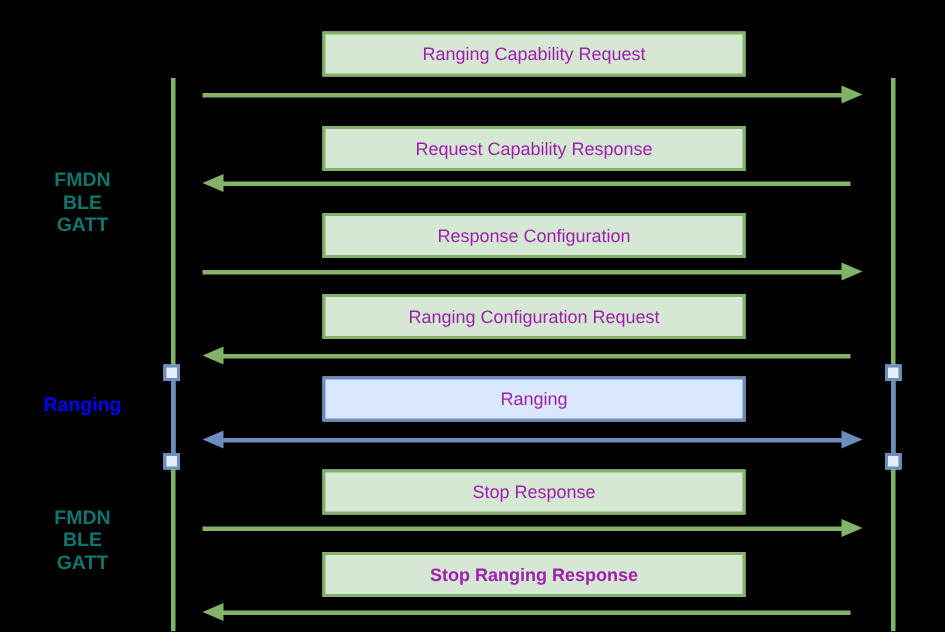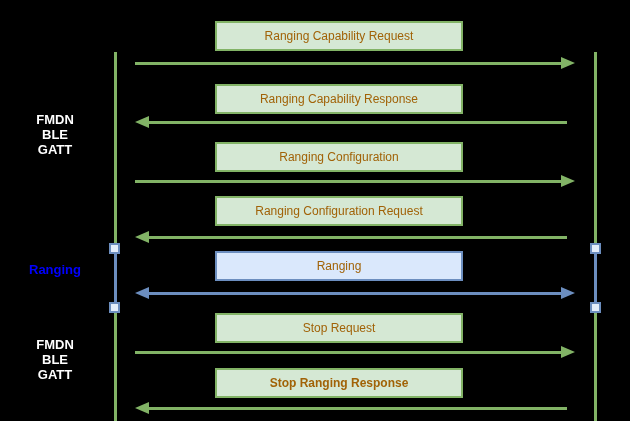--- a/index.html
+++ b/index.html
@@ -14,26 +14,26 @@
   #activation-bar-left{left:114px;}
   #activation-bar-right{left:594px;}
   .activation-marker{
     position:absolute;width:11px;height:11px;box-sizing:border-box;
     background:#e4eefb;border:2px solid #6c8ebf;
   }
   .phase-label{
     position:absolute;left:5px;width:100px;text-align:center;
     font-size:13px;font-weight:bold;line-height:15px;
   }
-  .label-green{color:#ffffff;}
+  .label-green{color:#0f766e;}
   .label-blue{color:#0000ff;}
   .msg-box{
-    position:absolute;left:215px;width:248px;height:30px;box-sizing:border-box;
+    position:absolute;left:215px;width:282px;height:30px;box-sizing:border-box;
     display:flex;align-items:center;justify-content:center;
-    font-size:12px;color:#a16207;
+    font-size:12px;color:#a21caf;
   }
   .msg-box.green{background:#d5e8d4;border:2px solid #82b366;}
   .msg-box.blue{background:#dae8fc;border:2px solid #6c8ebf;}
   .arrow{position:absolute;left:135px;width:440px;height:13px;}
   .arrow-line{position:absolute;top:5px;height:3px;}
   .arrow.green .arrow-line{background:#82b366;}
   .arrow.blue .arrow-line{background:#6c8ebf;}
   .head{position:absolute;top:0px;width:0;height:0;border-top:6.5px solid transparent;border-bottom:6.5px solid transparent;}
   .head-right{right:0;border-left:14px solid;}
   .head-left{left:0;border-right:14px solid;}
@@ -74,28 +74,28 @@
 
   <div id="messages">
       <div class="msg-box green" style="top: 21px;">
         <span>Ranging Capability Request</span>
       </div>
       <div class="arrow green" style="top: 57px;">
         <div class="arrow-line" style="left: 0px; right: 12px;"></div>
         <div class="head head-right"></div>
       </div>
       <div class="msg-box green" style="top: 84px;">
-        <span>Ranging Capability Response</span>
+        <span>Request Capability Response</span>
       </div>
       <div class="arrow green" style="top: 116px;">
         <div class="arrow-line" style="left: 12px; right: 8px;"></div>
         <div class="head head-left"></div>
       </div>
       <div class="msg-box green" style="top: 142px;">
-        <span>Ranging Configuration</span>
+        <span>Response Configuration</span>
       </div>
       <div class="arrow green" style="top: 175px;">
         <div class="arrow-line" style="left: 0px; right: 12px;"></div>
         <div class="head head-right"></div>
       </div>
       <div class="msg-box green" style="top: 196px;">
         <span>Ranging Configuration Request</span>
       </div>
       <div class="arrow green" style="top: 231px;">
         <div class="arrow-line" style="left: 12px; right: 8px;"></div>
@@ -103,21 +103,21 @@
       </div>
       <div class="msg-box blue" style="top: 251px;">
         <span>Ranging</span>
       </div>
       <div class="arrow blue" style="top: 287px;">
         <div class="arrow-line" style="left: 12px; right: 12px;"></div>
         <div class="head head-right"></div>
         <div class="head head-left"></div>
       </div>
       <div class="msg-box green" style="top: 313px;">
-        <span>Stop Request</span>
+        <span>Stop Response</span>
       </div>
       <div class="arrow green" style="top: 346px;">
         <div class="arrow-line" style="left: 0px; right: 12px;"></div>
         <div class="head head-right"></div>
       </div>
       <div class="msg-box green" style="top: 368px; font-weight: bold;">
         <span>Stop Ranging Response</span>
       </div>
       <div class="arrow green" style="top: 402px;">
         <div class="arrow-line" style="left: 12px; right: 8px;"></div>

